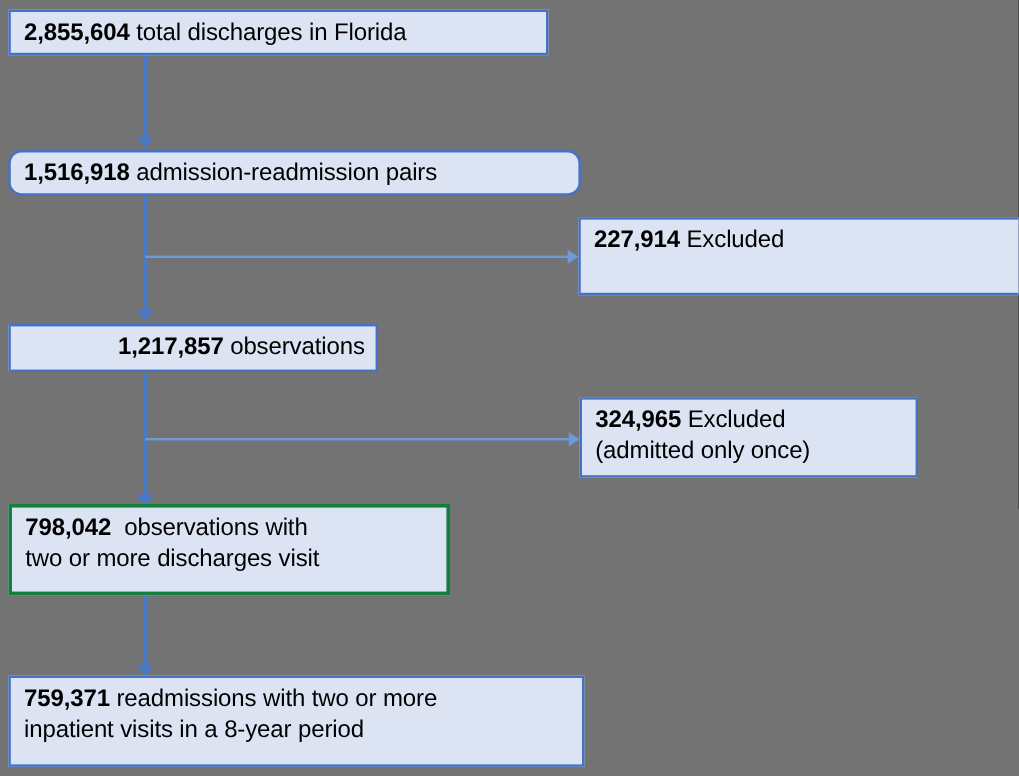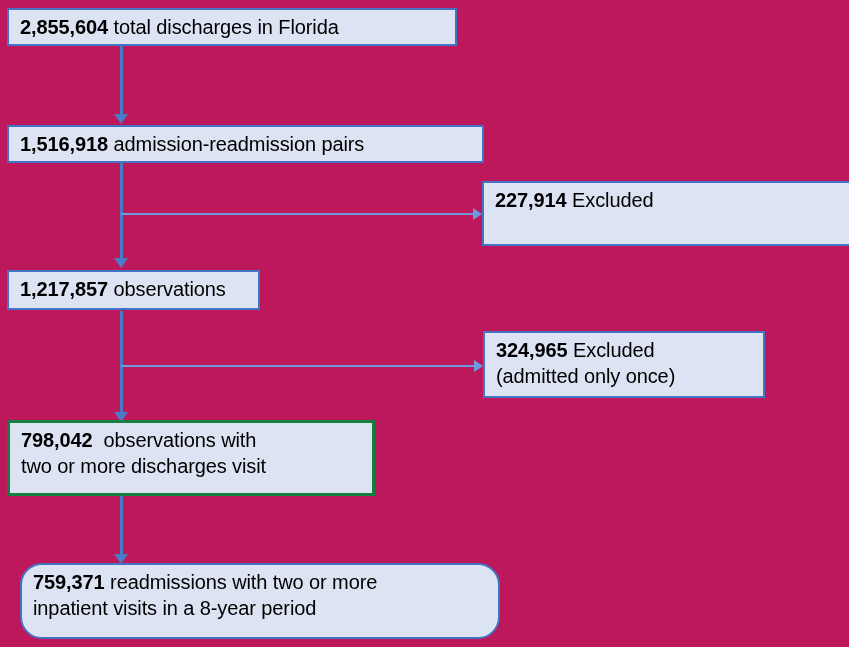--- a/index.html
+++ b/index.html
@@ -4,21 +4,21 @@
 <style>
   html, body {
     margin: 0;
     padding: 0;
     background: #000000;
   }
   #canvas {
     position: relative;
     width: 849px;
     height: 647px;
-    background: #be185d;
+    background: #737373;
     overflow: hidden;
     font-family: "Liberation Sans", sans-serif;
   }
   .node {
     position: absolute;
     box-sizing: border-box;
     background: #dce3f2;
     border: 2px solid #4472c4;
     color: #000000;
     font-size: 20px;
@@ -77,25 +77,25 @@
   <div class="vline" style="left:120px; top:311px; height:105px;"></div>
   <div class="arrow-down" style="left:114px; top:412px;"></div>
   <div class="hline" style="left:121px; top:365px; width:355px;"></div>
   <div class="arrow-right" style="left:474px; top:360px;"></div>
 
   <div class="vline" style="left:120px; top:496px; height:62px;"></div>
   <div class="arrow-down" style="left:114px; top:554px;"></div>
 
   <div class="node" style="left:7px; top:8px; width:450px; height:38px;"><span class="num">2,855,604</span><span> total discharges in Florida</span></div>
 
-  <div class="node" style="left:7px; top:125px; width:477px; height:38px;"><span class="num">1,516,918</span><span> admission-readmission pairs</span></div>
+  <div class="node" style="left:7px; top:125px; width:477px; height:38px;border-radius:11px;"><span class="num">1,516,918</span><span> admission-readmission pairs</span></div>
 
   <div class="node" style="left:482px; top:181px; width:369px; height:65px;"><span class="num">227,914</span><span> Excluded</span><br></div>
 
-  <div class="node" style="left:7px; top:270px; width:253px; height:40px;"><span class="num">1,217,857</span><span> observations</span></div>
+  <div class="node" style="left:7px; top:270px; width:308px; height:40px;text-align:right;"><span class="num">1,217,857</span><span> observations</span></div>
 
   <div class="node" style="left:483px; top:331px; width:282px; height:67px;"><span class="num">324,965</span><span> Excluded</span><br><span>(admitted only once)</span></div>
 
   <div class="node node-thick" style="left:7px; top:420px; width:368px; height:76px;"><span class="num">798,042</span><span>  observations with</span><br><span>two or more discharges visit</span></div>
 
-  <div class="node" style="left:20px; top:563px; width:480px; height:76px;border-radius:22px;"><span class="num">759,371</span><span> readmissions with two or more</span><br><span>inpatient visits in a 8-year period</span></div>
+  <div class="node" style="left:7px; top:563px; width:480px; height:76px;"><span class="num">759,371</span><span> readmissions with two or more</span><br><span>inpatient visits in a 8-year period</span></div>
 
 </div>
 
 </body></html>

